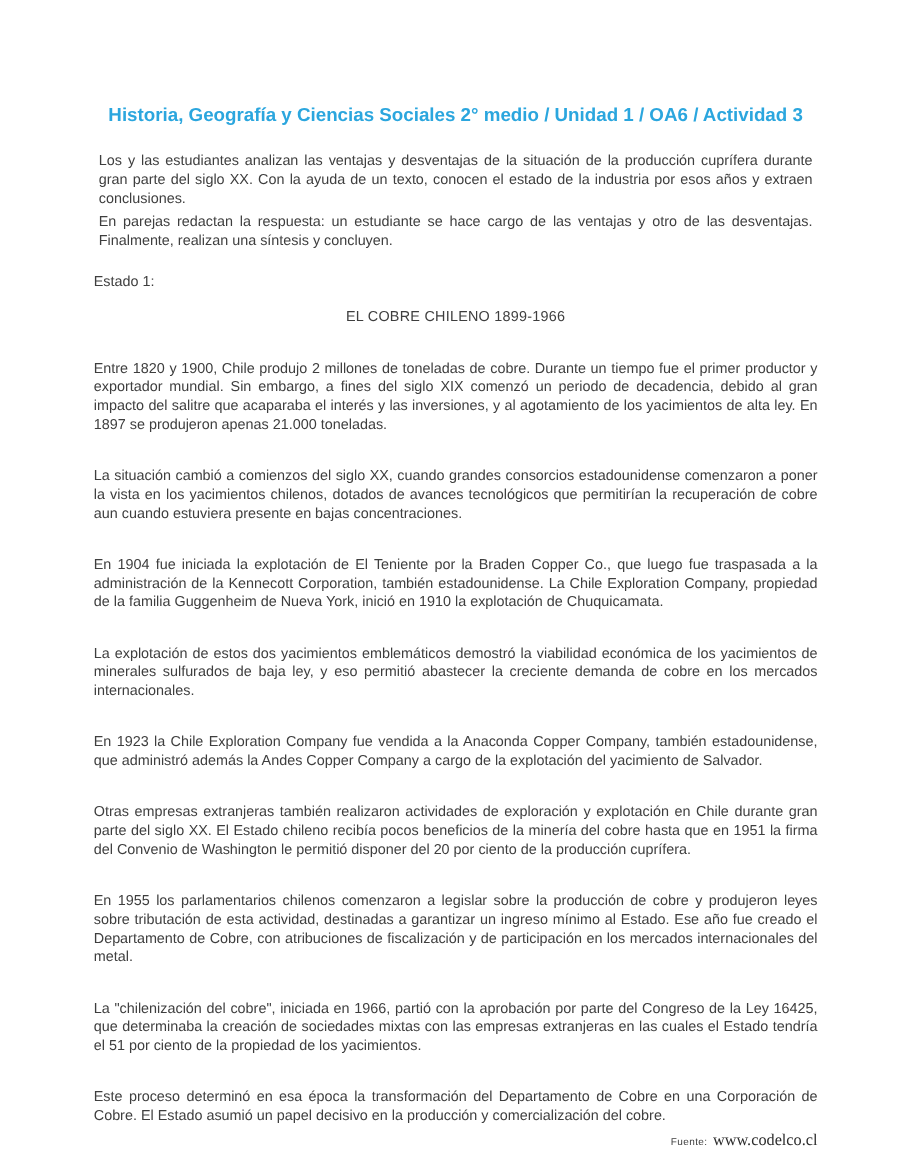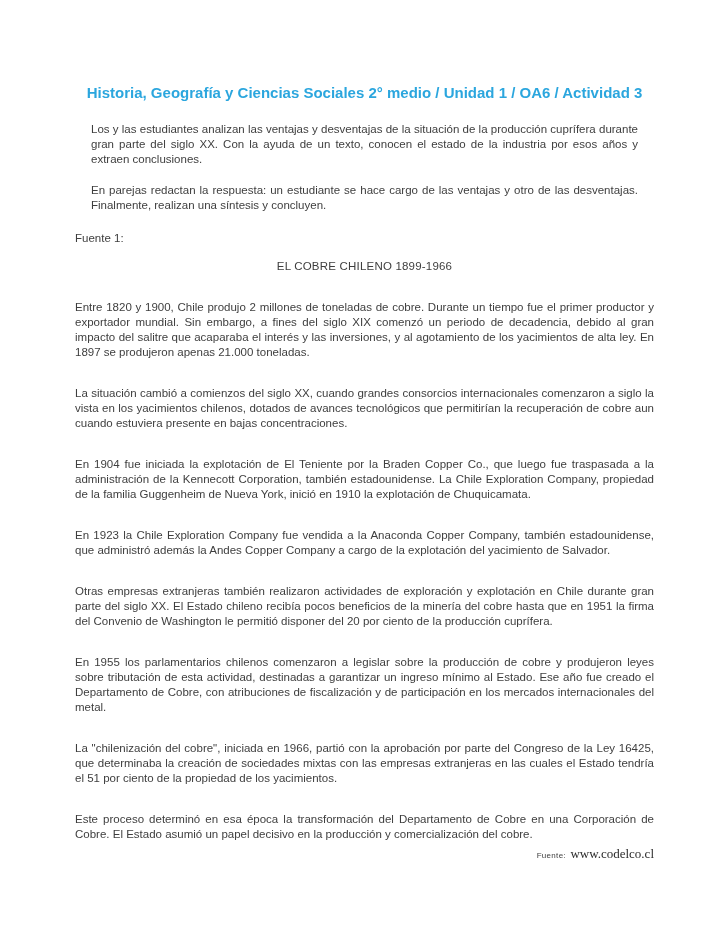--- a/index.html
+++ b/index.html
@@ -26,21 +26,21 @@
     font-weight: bold;
     line-height: 18px;
   }
   .body-text p {
     margin: 0;
     font-size: 11.5px;
     line-height: 15px;
     text-align: justify;
     color: #3e3e3e;
   }
-  .intro p { margin: 16px; }
+  .intro p { margin: 4px; }
   .source-label {
     margin: 18px 0 0 0 !important;
     text-align: left !important;
   }
   .doc-heading {
     margin: 13px 0 0 0;
     text-align: center;
     font-size: 11.5px;
     font-weight: normal;
     line-height: 15px;
@@ -68,29 +68,30 @@
 </head>
 <body>
 
 <div class="page">
 
   <h1 class="page-title">Historia, Geografía y Ciencias Sociales 2° medio / Unidad 1 / OA6 / Actividad 3</h1>
 
   <div class="body-text intro">
     <p>Los y las estudiantes analizan las ventajas y desventajas de la situación de la producción cuprífera durante gran parte del siglo XX. Con la ayuda de un texto, conocen el estado de la industria por esos años y extraen conclusiones.</p>
     <p>En parejas redactan la respuesta: un estudiante se hace cargo de las ventajas y otro de las desventajas. Finalmente, realizan una síntesis y concluyen.</p>
-    <p class="source-label">Fuente 1:</p>
+    <p class="source-label">Estado 1:</p>
   </div>
 
   <h2 class="doc-heading">EL COBRE CHILENO 1899-1966</h2>
 
   <div class="body-text doc-body">
     <p>Entre 1820 y 1900, Chile produjo 2 millones de toneladas de cobre. Durante un tiempo fue el primer productor y exportador mundial. Sin embargo, a fines del siglo XIX comenzó un periodo de decadencia, debido al gran impacto del salitre que acaparaba el interés y las inversiones, y al agotamiento de los yacimientos de alta ley. En 1897 se produjeron apenas 21.000 toneladas.</p>
-    <p>La situación cambió a comienzos del siglo XX, cuando grandes consorcios internacionales comenzaron a siglo la vista en los yacimientos chilenos, dotados de avances tecnológicos que permitirían la recuperación de cobre aun cuando estuviera presente en bajas concentraciones.</p>
+    <p>La situación cambió a comienzos del siglo XX, cuando grandes consorcios estadounidense comenzaron a poner la vista en los yacimientos chilenos, dotados de avances tecnológicos que permitirían la recuperación de cobre aun cuando estuviera presente en bajas concentraciones.</p>
     <p>En 1904 fue iniciada la explotación de El Teniente por la Braden Copper Co., que luego fue traspasada a la administración de la Kennecott Corporation, también estadounidense. La Chile Exploration Company, propiedad de la familia Guggenheim de Nueva York, inició en 1910 la explotación de Chuquicamata.</p>
+    <p>La explotación de estos dos yacimientos emblemáticos demostró la viabilidad económica de los yacimientos de minerales sulfurados de baja ley, y eso permitió abastecer la creciente demanda de cobre en los mercados internacionales.</p>
     <p>En 1923 la Chile Exploration Company fue vendida a la Anaconda Copper Company, también estadounidense, que administró además la Andes Copper Company a cargo de la explotación del yacimiento de Salvador.</p>
     <p>Otras empresas extranjeras también realizaron actividades de exploración y explotación en Chile durante gran parte del siglo XX. El Estado chileno recibía pocos beneficios de la minería del cobre hasta que en 1951 la firma del Convenio de Washington le permitió disponer del 20 por ciento de la producción cuprífera.</p>
     <p>En 1955 los parlamentarios chilenos comenzaron a legislar sobre la producción de cobre y produjeron leyes sobre tributación de esta actividad, destinadas a garantizar un ingreso mínimo al Estado. Ese año fue creado el Departamento de Cobre, con atribuciones de fiscalización y de participación en los mercados internacionales del metal.</p>
     <p>La "chilenización del cobre", iniciada en 1966, partió con la aprobación por parte del Congreso de la Ley 16425, que determinaba la creación de sociedades mixtas con las empresas extranjeras en las cuales el Estado tendría el 51 por ciento de la propiedad de los yacimientos.</p>
     <p>Este proceso determinó en esa época la transformación del Departamento de Cobre en una Corporación de Cobre. El Estado asumió un papel decisivo en la producción y comercialización del cobre.</p>
   </div>
 
   <div class="doc-footer">
     <span class="src-label">Fuente:</span>
     <span class="src-url">www.codelco.cl</span>

